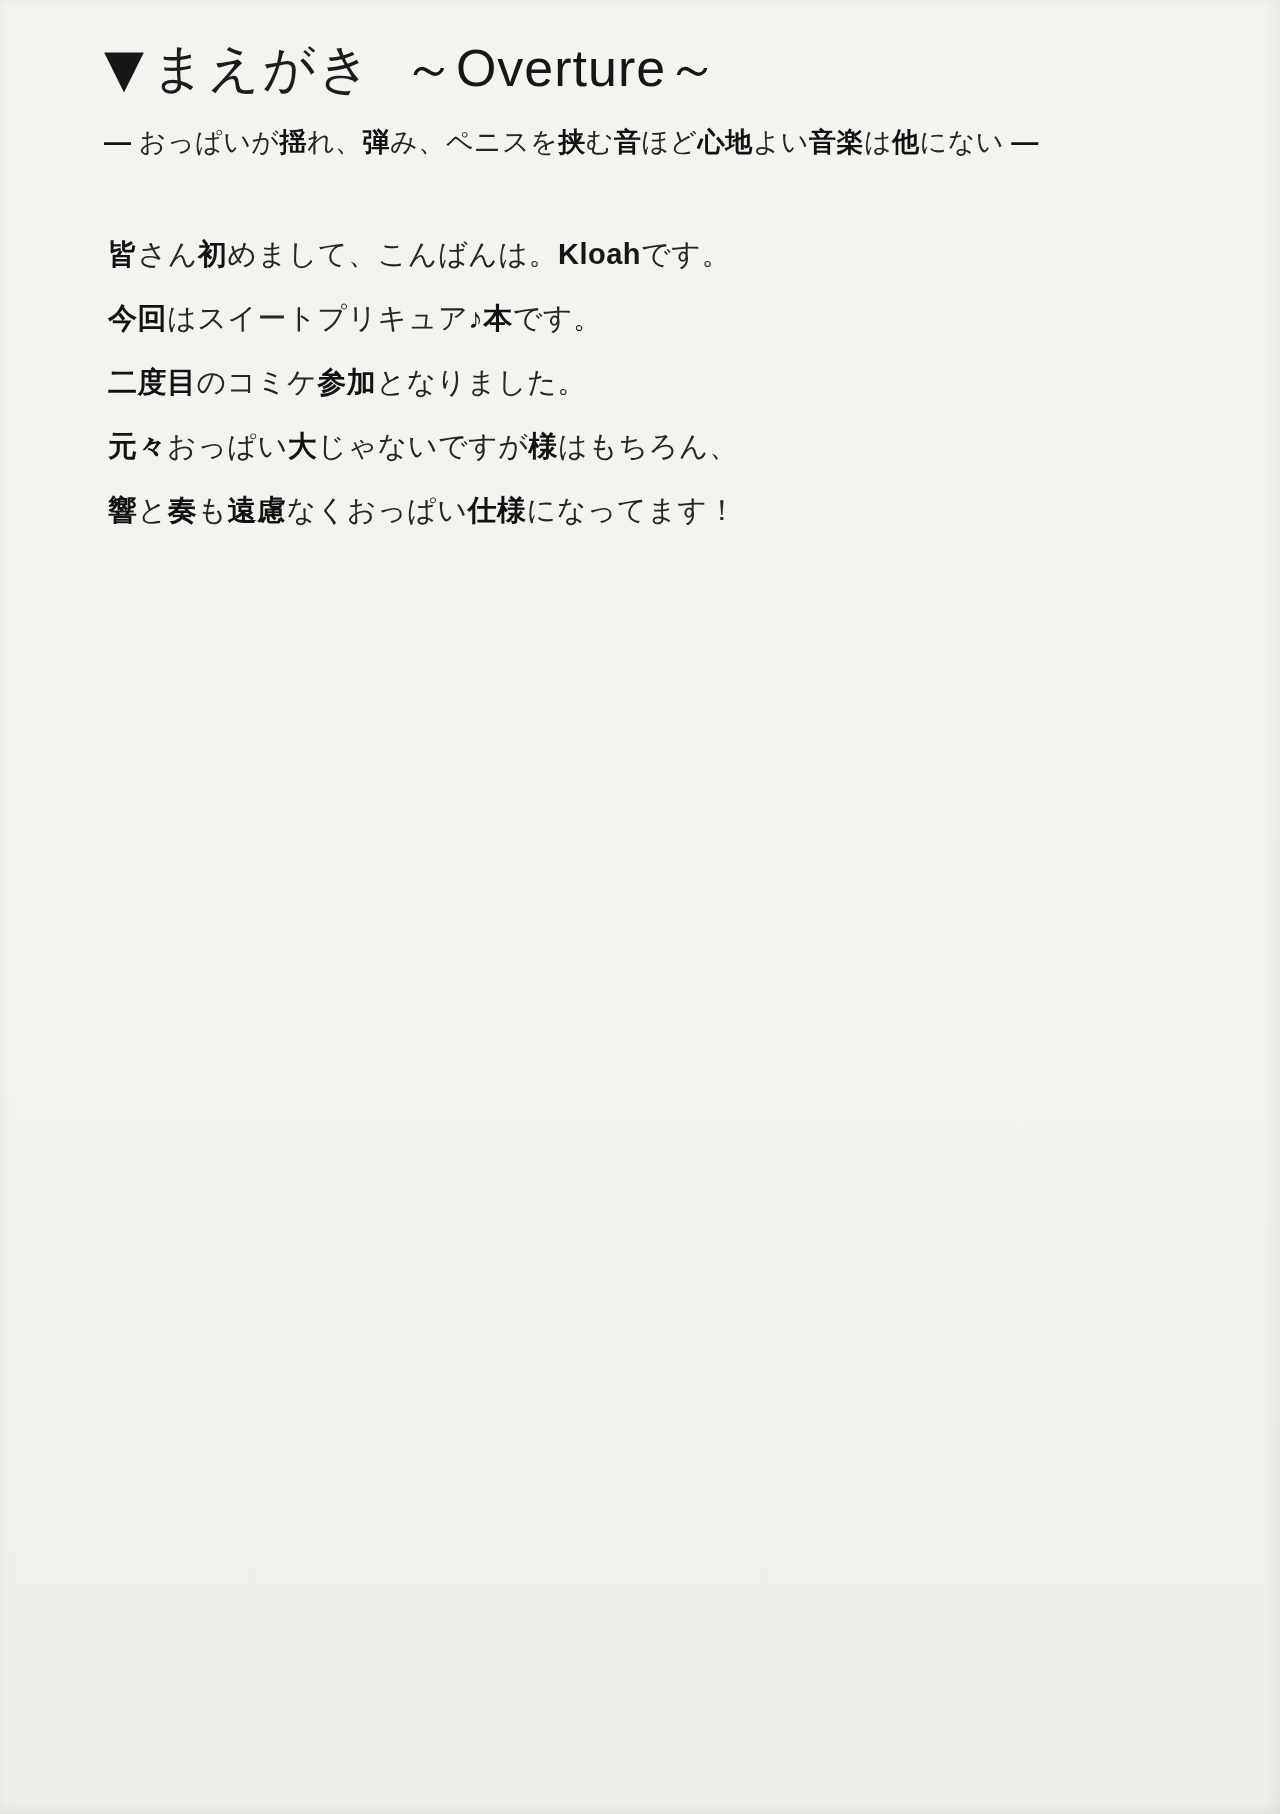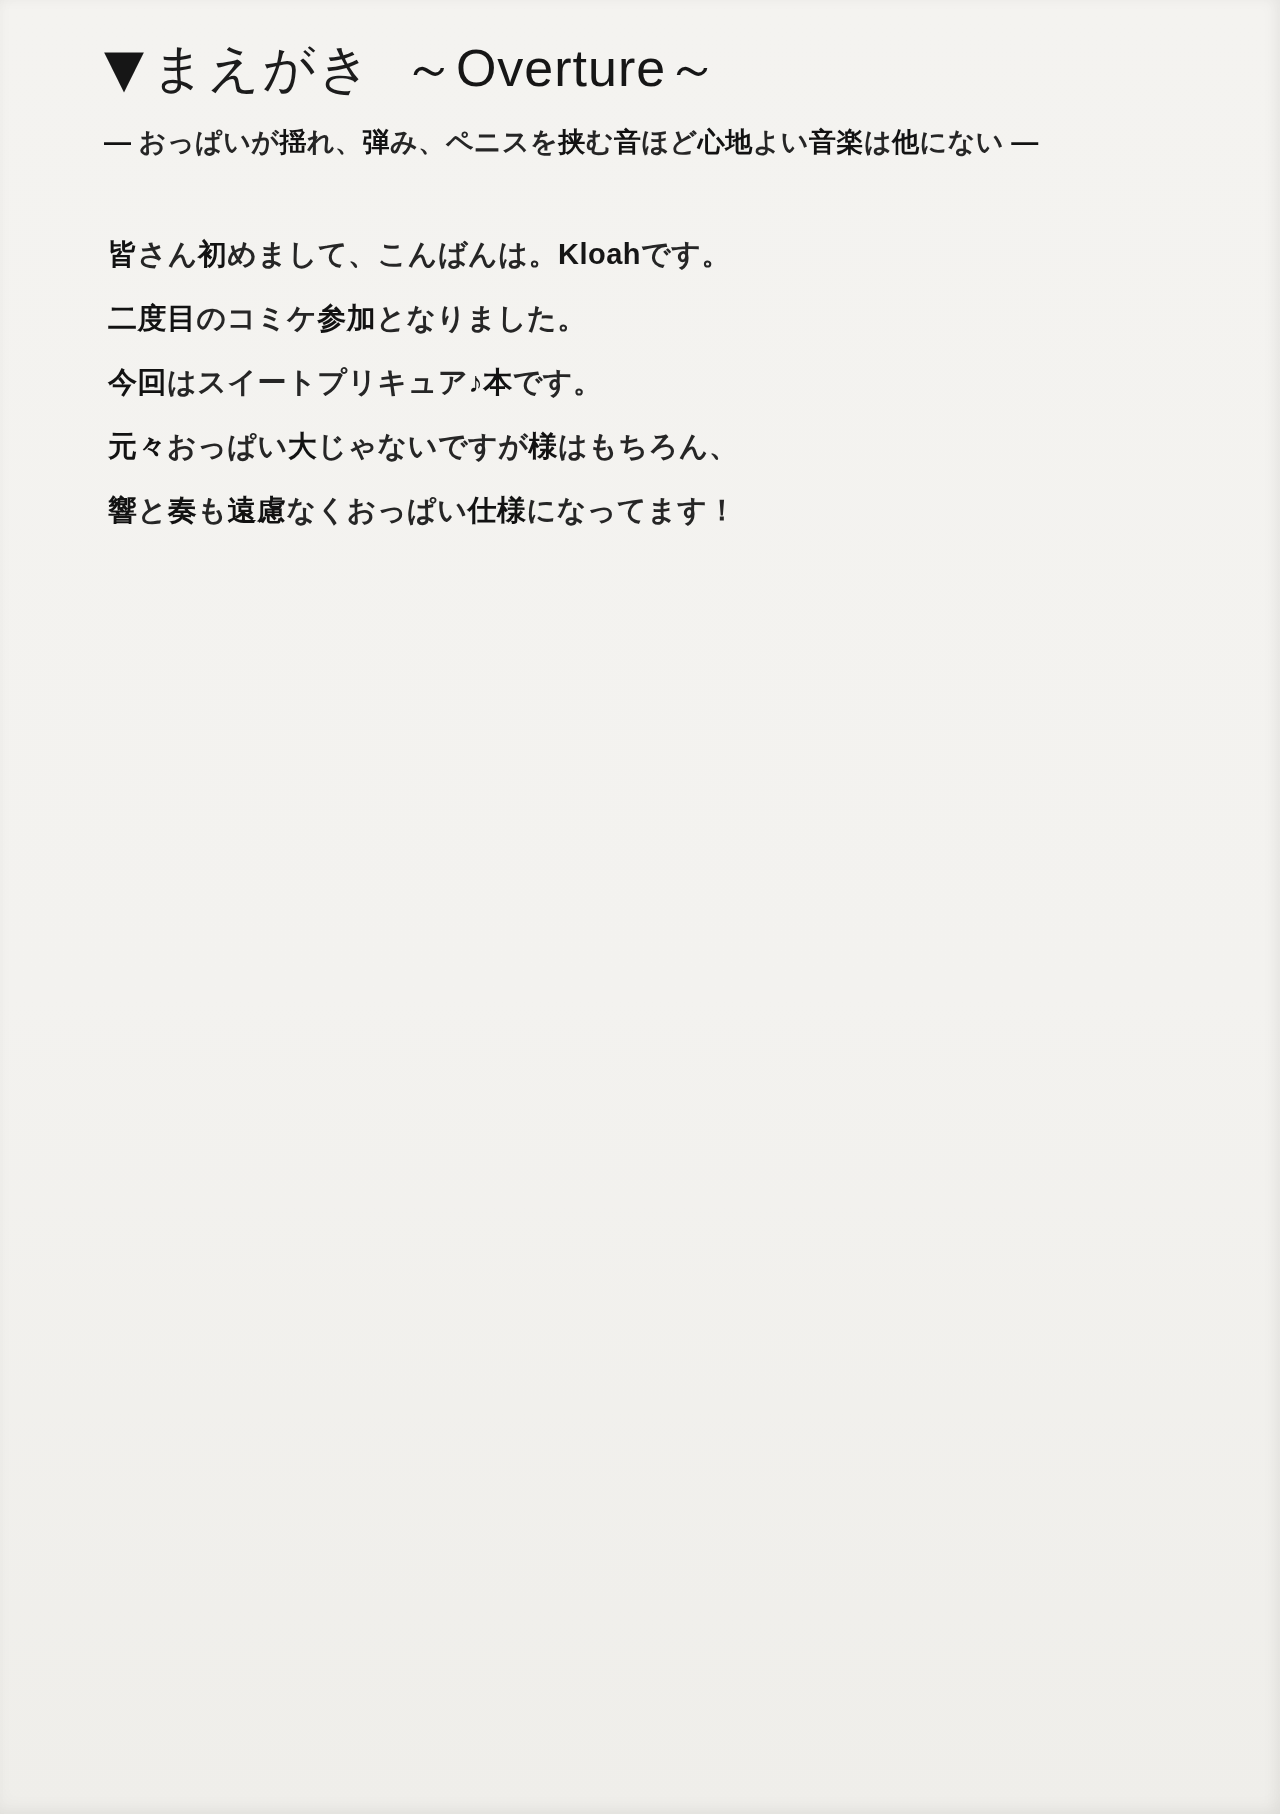--- a/index.html
+++ b/index.html
@@ -61,21 +61,21 @@
   .para-line {
     height: 64px;
     line-height: 64px;
     font-size: 29px;
     white-space: nowrap;
     letter-spacing: 0.5px;
   }
   
   .seg-n {
     font-family: "Liberation Serif", "DejaVu Serif", serif;
-    font-weight: 700;
+    font-weight: 400;
     color: #262626;
   }
   .seg-b {
     font-family: "Liberation Sans", "DejaVu Sans", sans-serif;
     font-weight: 700;
     color: #121212;
   }
   .seg-l {
     font-family: "Liberation Sans", "DejaVu Sans", sans-serif;
     font-weight: 600;
@@ -89,19 +89,19 @@
 <div class="page">
 
   <div class="title">
     <span class="marker">▼</span><span class="jp">まえがき</span><span class="en">～Overture～</span>
   </div>
 
   <div class="tagline"><span class="seg-b">―</span><span class="seg-n"> おっぱいが</span><span class="seg-b">揺</span><span class="seg-n">れ、</span><span class="seg-b">弾</span><span class="seg-n">み、ペニスを</span><span class="seg-b">挟</span><span class="seg-n">む</span><span class="seg-b">音</span><span class="seg-n">ほど</span><span class="seg-b">心地</span><span class="seg-n">よい</span><span class="seg-b">音楽</span><span class="seg-n">は</span><span class="seg-b">他</span><span class="seg-n">にない </span><span class="seg-b">―</span></div>
 
   <div class="paragraphs">
     <div class="para-line"><span class="seg-b">皆</span><span class="seg-n">さん</span><span class="seg-b">初</span><span class="seg-n">めまして、こんばんは。</span><span class="seg-l">Kloah</span><span class="seg-n">です。</span></div>
+    <div class="para-line"><span class="seg-b">今回</span><span class="seg-n">はスイートプリキュア</span><span class="seg-b">♪本</span><span class="seg-n">です。</span></div>
     <div class="para-line"><span class="seg-b">二度目</span><span class="seg-n">のコミケ</span><span class="seg-b">参加</span><span class="seg-n">となりました。</span></div>
-    <div class="para-line"><span class="seg-b">今回</span><span class="seg-n">はスイートプリキュア</span><span class="seg-b">♪本</span><span class="seg-n">です。</span></div>
     <div class="para-line"><span class="seg-b">元々</span><span class="seg-n">おっぱい</span><span class="seg-b">大</span><span class="seg-n">じゃないですが</span><span class="seg-b">様</span><span class="seg-n">はもちろん、</span></div>
     <div class="para-line"><span class="seg-b">響</span><span class="seg-n">と</span><span class="seg-b">奏</span><span class="seg-n">も</span><span class="seg-b">遠慮</span><span class="seg-n">なくおっぱい</span><span class="seg-b">仕様</span><span class="seg-n">になってます！</span></div>
   </div>
 
 </div>
 
 </body></html>

